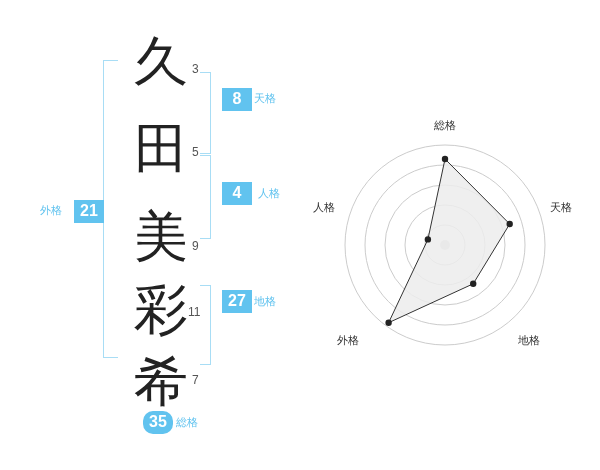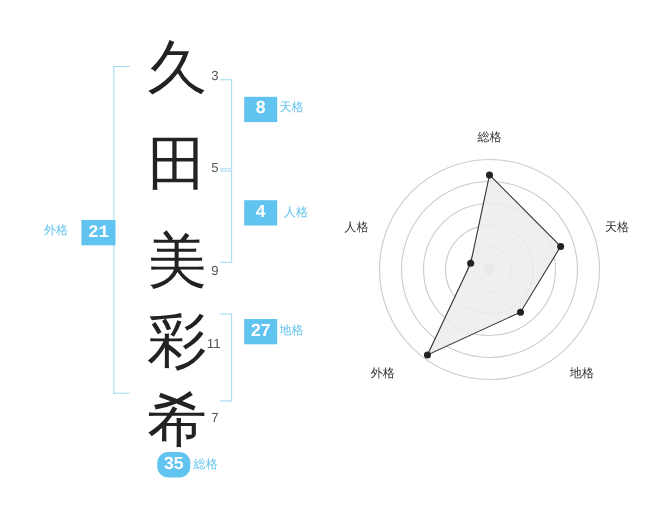--- a/index.html
+++ b/index.html
@@ -93,21 +93,21 @@
 </style>
 </head>
 <body>
 
 <div id="root">
 
   <div class="name-panel">
 
     <div class="bracket-outer" style="left:103px; top:60px; width:14px; height:296px;"></div>
 
-    <div class="badge" style="left:74px; top:200px;font-family:Liberation Mono, monospace;">21</div>
+    <div class="badge" style="left:74px; top:200px;">21</div>
     <div class="badge-label" style="left:40px; top:205px;">外格</div>
 
     <div class="kanji" style="left:130px; top:35px;">久</div>
     <div class="stroke-num" style="left:192px; top:63px;">3</div>
 
     <div class="kanji" style="left:130px; top:122px;">田</div>
     <div class="stroke-num" style="left:192px; top:146px;">5</div>
 
     <div class="kanji" style="left:130px; top:210px;">美</div>
     <div class="stroke-num" style="left:192px; top:240px;">9</div>

